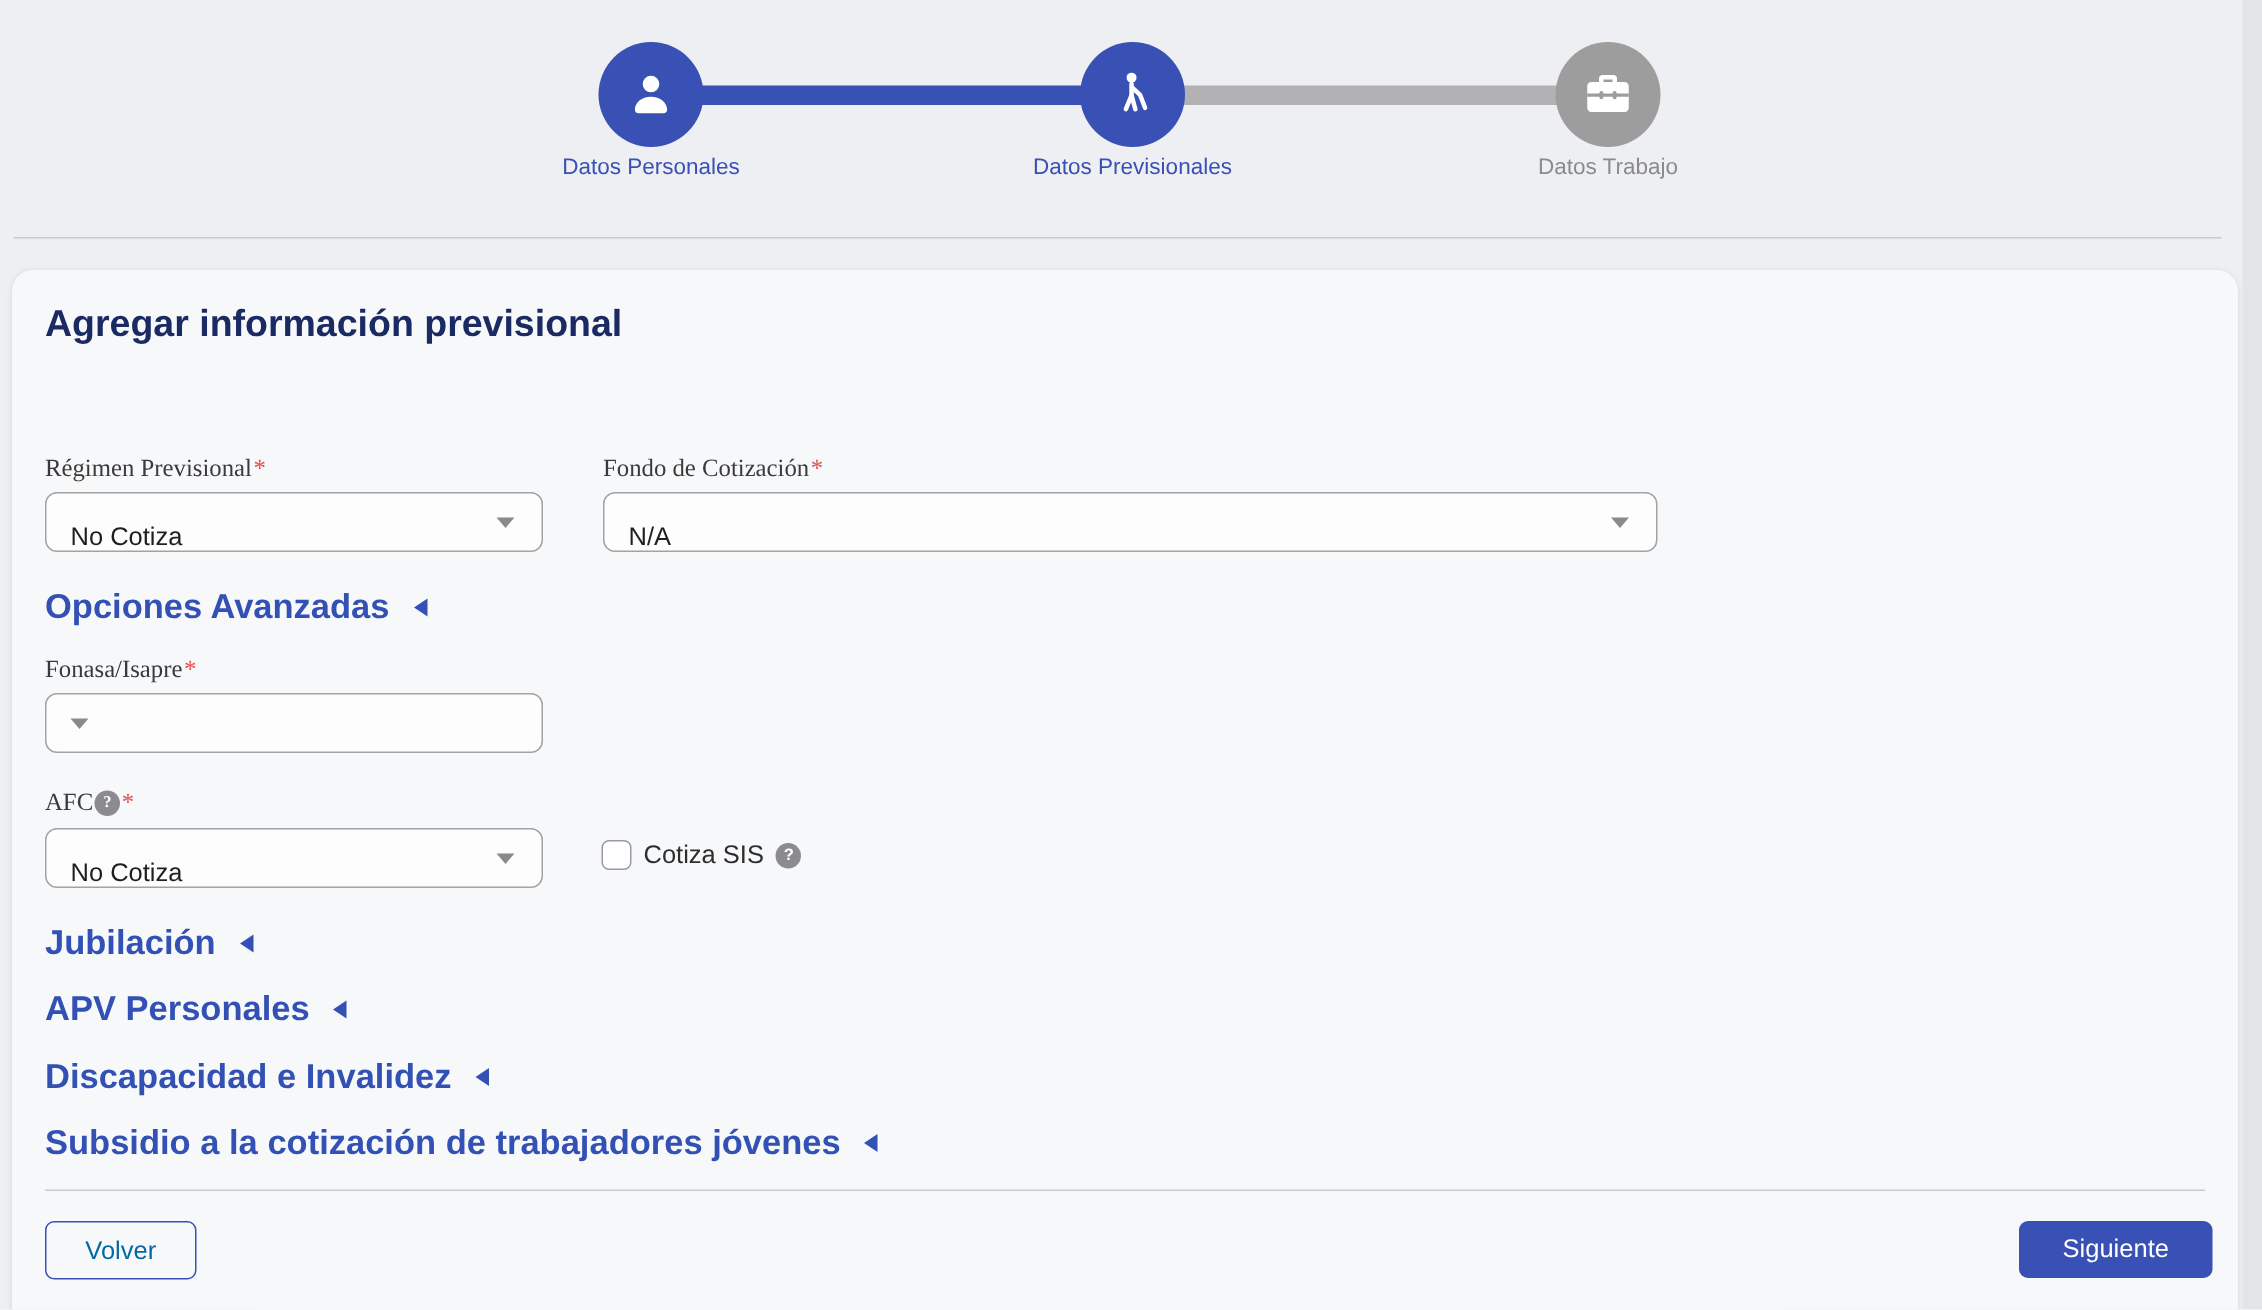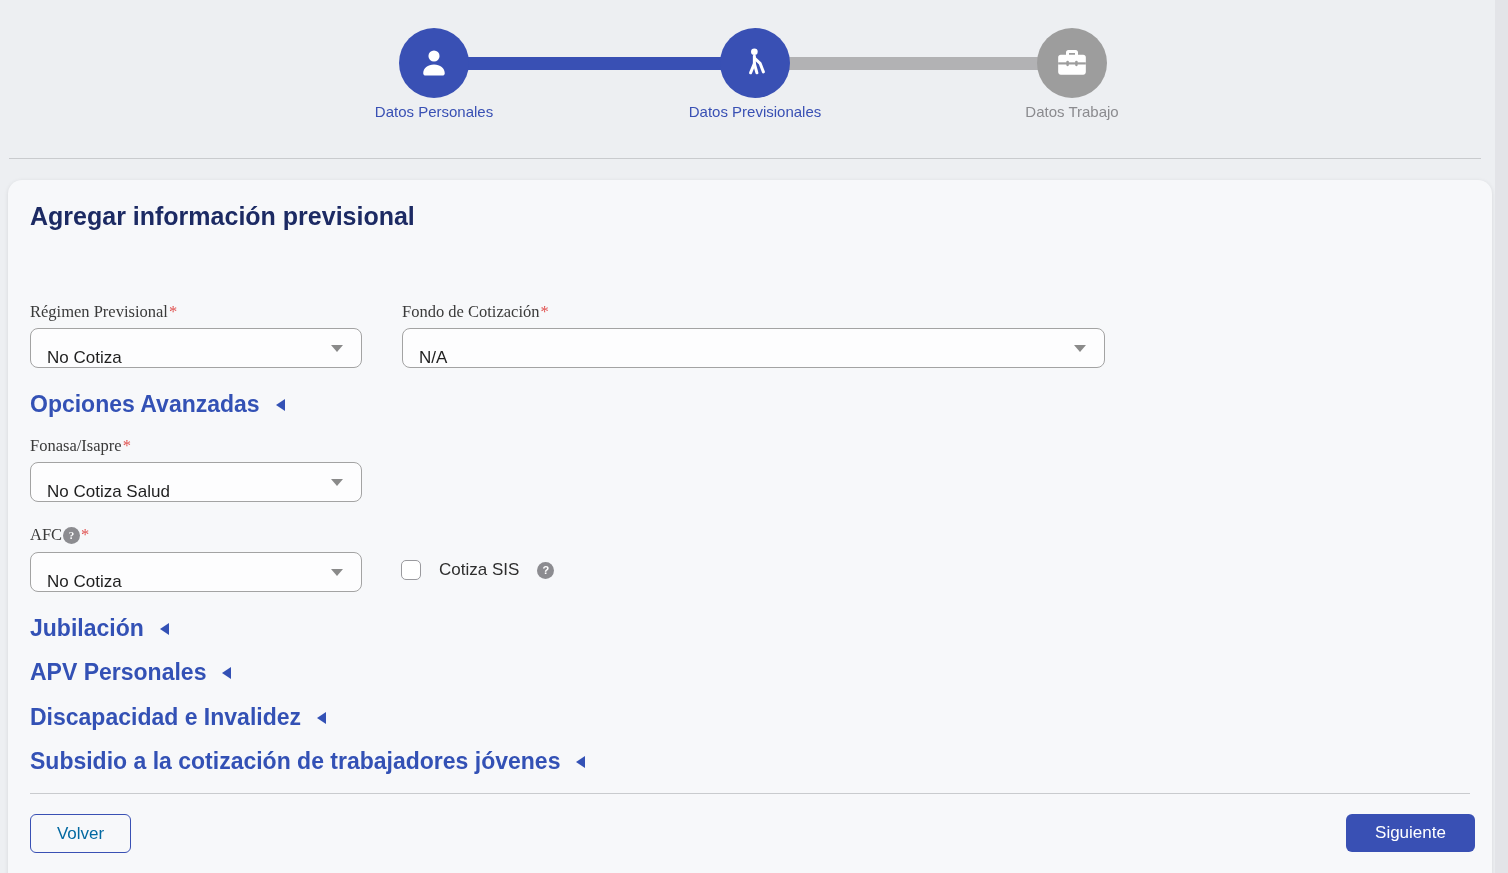--- a/index.html
+++ b/index.html
@@ -90,21 +90,21 @@
   .tri-left{
     width:0;height:0;border-top:6px solid transparent;border-bottom:6px solid transparent;
     border-right:9px solid #3351b5;display:inline-block;
   }
   .help{
     width:17px;height:17px;border-radius:50%;background:#8c8c90;color:#fff;
     font-size:11px;font-weight:700;display:inline-flex;align-items:center;justify-content:center;
     flex:0 0 auto;cursor:pointer;
   }
   .checkbox-row{
-    position:absolute;left:393px;top:380px;display:flex;align-items:center;gap:18px;
+    position:absolute;left:393px;top:380px;display:flex;align-items:center;gap:8px;
   }
   .checkbox{
     width:20px;height:20px;border:1.5px solid #9a9a9e;border-radius:5px;background:#fff;cursor:pointer;
   }
   .checkbox-label{font-size:17px;color:#2e2e2e;}
   .footer-divider{
     position:absolute;left:22px;right:22px;top:613px;height:1px;background:#c9cbce;
   }
   .btn{
     position:absolute;top:634px;border-radius:6px;font-size:17px;cursor:pointer;
@@ -193,21 +193,20 @@
   <a class="link-row" style="left:22px;top:211px">
     <span>Opciones Avanzadas</span>
     <span class="tri-left"></span>
   </a>
 
   <div class="field-label" style="left:22px;top:256px">
     <span>Fonasa/Isapre</span>
       <span class="req">*</span>
   </div>
   <div class="select" style="left:22px;top:282px;width:332px">
-    <span class="select-value">No Cotiza Salud</span>
     <span class="caret"></span>
   </div>
 
   <div class="field-label" style="left:22px;top:345px">
     <span>AFC</span>
     <span class="help">?</span>
     <span class="req">*</span>
   </div>
   <div class="select" style="left:22px;top:372px;width:332px">
     <span class="select-value">No Cotiza</span>

